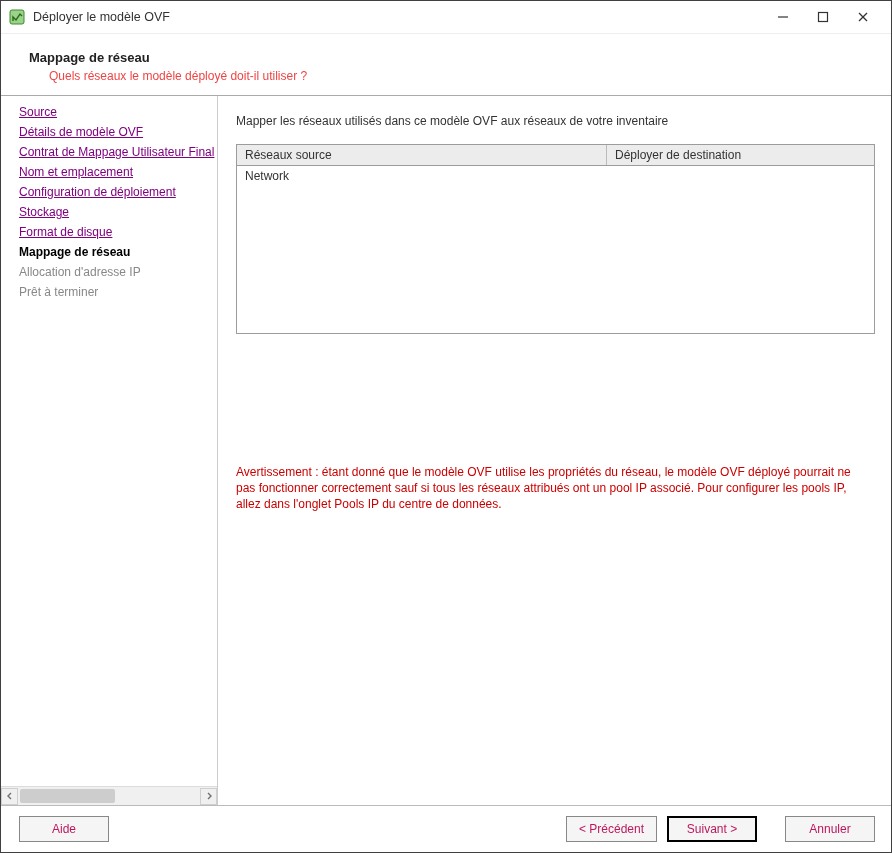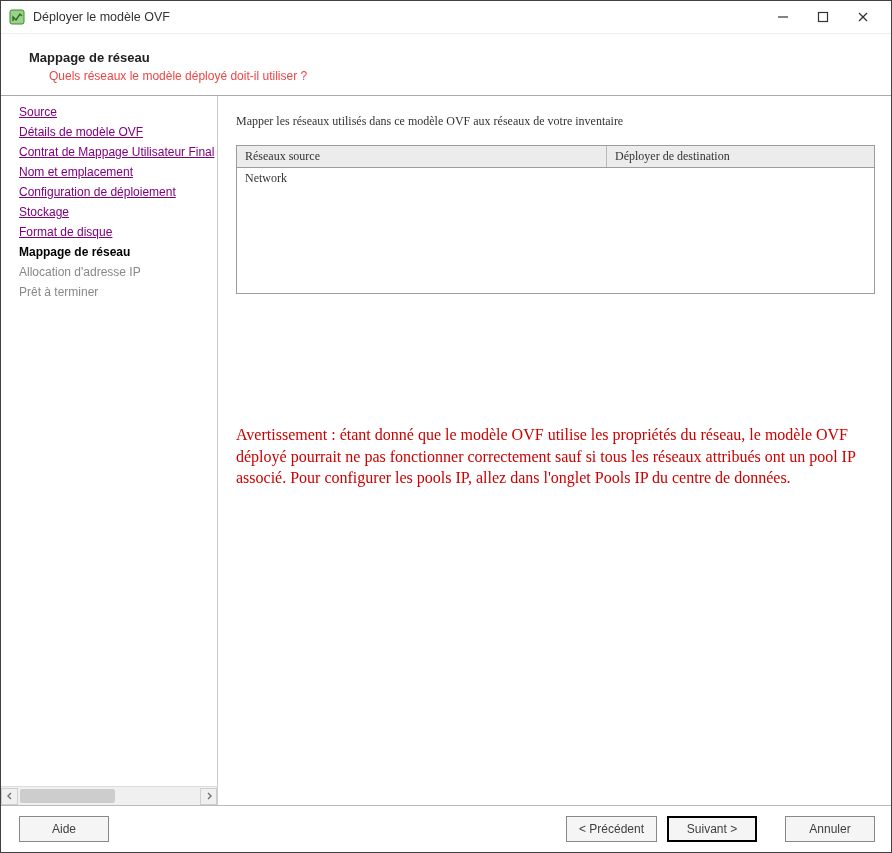--- a/index.html
+++ b/index.html
@@ -129,29 +129,28 @@
     border-radius: 2px;
     margin-left: 1px;
   }
   
   .content {
     flex: 1;
     display: flex;
     flex-direction: column;
     padding: 18px 16px 10px 18px;
     box-sizing: border-box;
-    font-family: Liberation Serif, serif;
   }
   .instruction {
     margin-bottom: 16px;
     color: #333;
   }
   .table-box {
     border: 1px solid #9c9c9c;
-    height: 149px;
+    height: 190px;
     overflow: hidden;
     box-sizing: border-box;
   }
   .trow {
     display: flex;
   }
   .thead {
     background: #ececec;
     border-bottom: 1px solid #9c9c9c;
   }
@@ -163,42 +162,42 @@
     border-right: 1px solid #bbb;
   }
   .thead .tcell:last-child { border-right: none; }
   .col1 { width: 370px; }
   .col2 { flex: 1; }
   .warning {
     margin-top: 130px;
     color: #cc0000;
     max-width: 620px;
     line-height: 1.35;
-    font-size: 16px;
+    font-size: 12px;
   }
   
   .footer {
     border-top: 1px solid #bbb;
     padding: 10px 16px;
     display: flex;
     align-items: center;
   }
   .footer .spacer { flex: 1; }
   .btn {
     min-width: 90px;
     height: 26px;
     box-sizing: border-box;
     background: #f5f5f5;
     border: 1px solid #888;
     margin-left: 10px;
     padding: 0 12px;
     display: inline-flex;
     align-items: center;
     justify-content: center;
-    color: #404040;
+    color: #be185d;
     font-size: 12px;
     cursor: default;
   }
   .btn.primary {
     border: 2px solid #000;
   }
   .btn.help { margin-left: 2px; }
   .btn.cancel { margin-left: 28px; }
 </style>
 </head>

